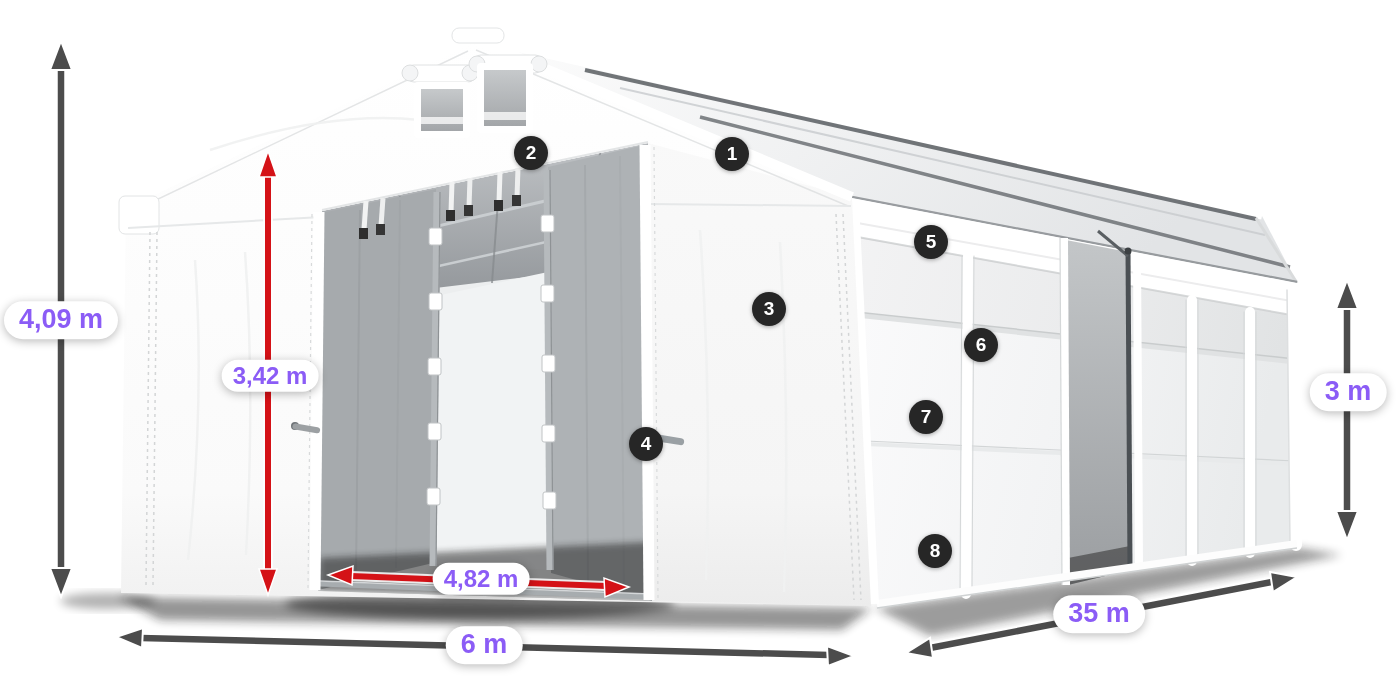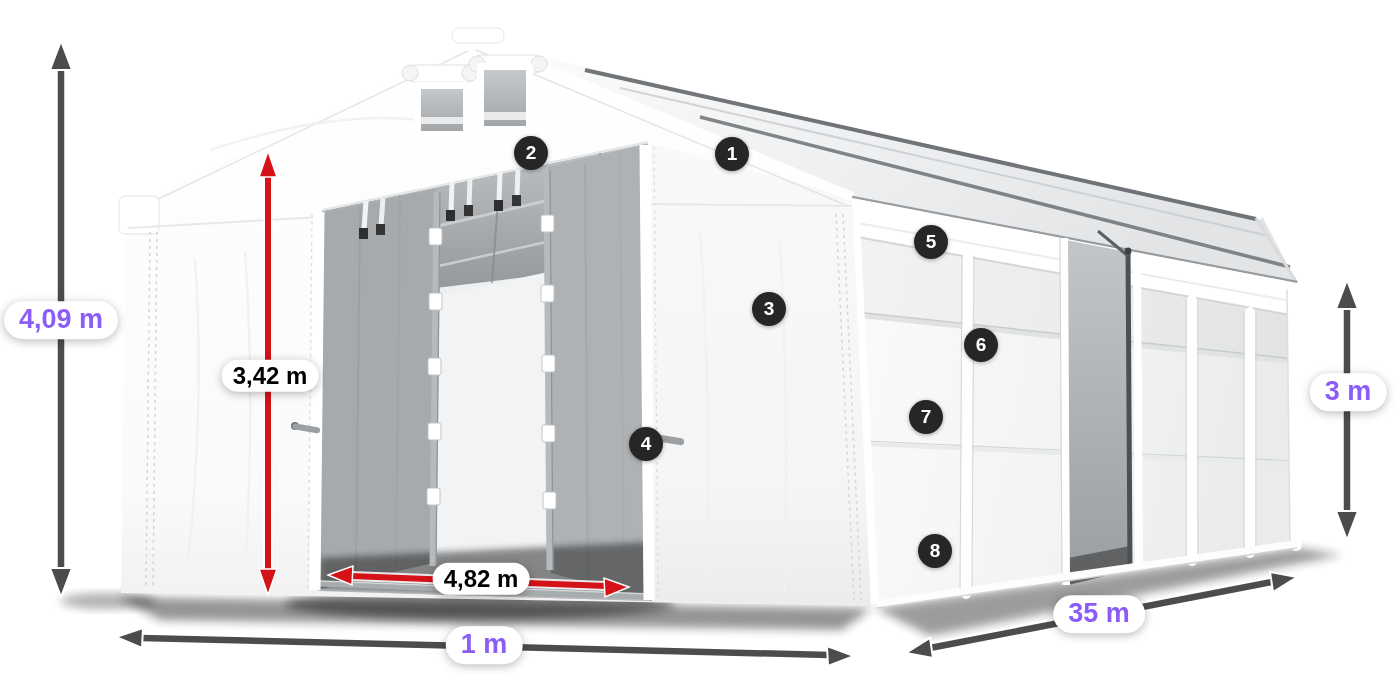--- a/index.html
+++ b/index.html
@@ -7,21 +7,21 @@
     position:relative;width:1400px;height:700px;background:#ffffff;
     overflow:hidden;font-family:"Liberation Sans",sans-serif;
   }
   .stage svg{position:absolute;left:0;top:0;}
   .pill{
     position:absolute;transform:translate(-50%,-50%);
     background:#ffffff;border-radius:20px;padding:4px 15px;
     font-weight:bold;font-size:27px;color:#8b5cf6;white-space:nowrap;
     box-shadow:0 2px 10px rgba(0,0,0,0.28);line-height:1.1;
   }
-  .pill.red{color:#000000;font-size:24px;padding:3px 11px;border-radius:17px;}
+  .pill.red{color:#8b5cf6;font-size:24px;padding:3px 11px;border-radius:17px;}
   .badge{
     position:absolute;transform:translate(-50%,-50%);
     width:34px;height:34px;border-radius:50%;background:#262626;color:#ffffff;
     font-weight:bold;font-size:19px;display:flex;align-items:center;justify-content:center;
     box-shadow:0 1px 4px rgba(0,0,0,0.35);
   }
 </style>
 </head>
 <body>
 
@@ -302,21 +302,21 @@
 <div class="pill" style="left:61px;top:320px;">
   <span>4,09 m</span>
 </div>
 <div class="pill red" style="left:270px;top:376px;">
   <span>3,42 m</span>
 </div>
 <div class="pill red" style="left:481px;top:579px;">
   <span>4,82 m</span>
 </div>
 <div class="pill" style="left:484px;top:645px;">
-  <span>1 m</span>
+  <span>6 m</span>
 </div>
 <div class="pill" style="left:1099px;top:614px;">
   <span>35 m</span>
 </div>
 <div class="pill" style="left:1348px;top:392px;">
   <span>3 m</span>
 </div>
 
 <div class="badge" style="left:732px;top:154px;">
   <span>1</span>

